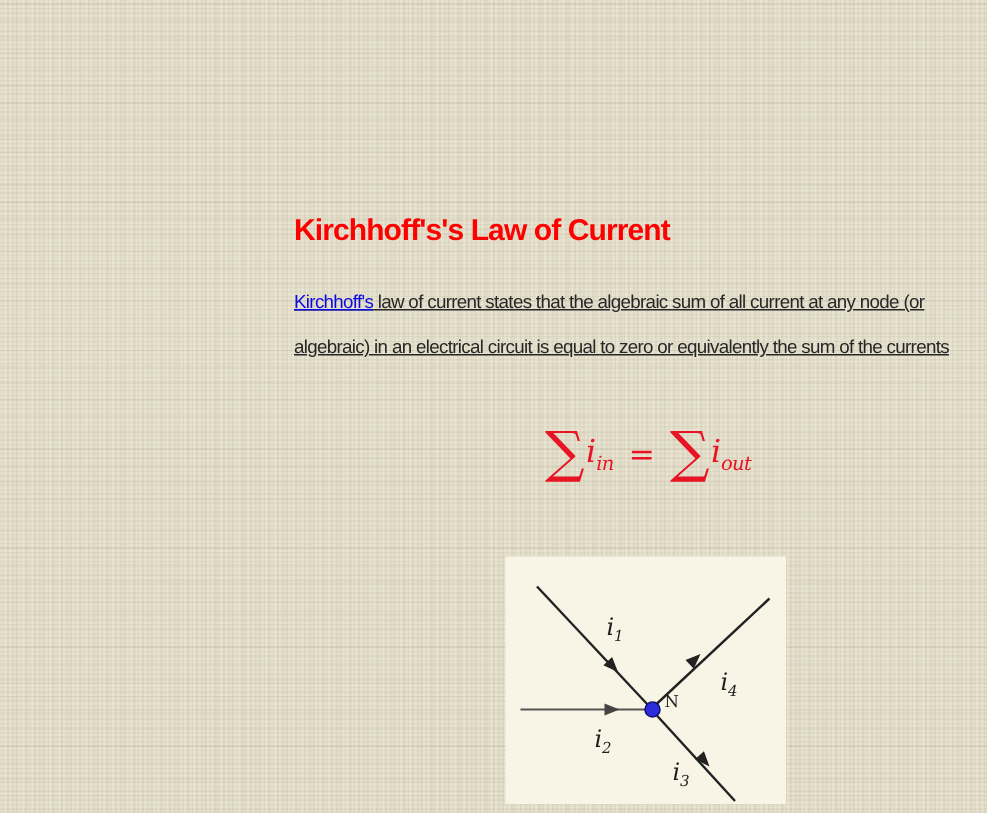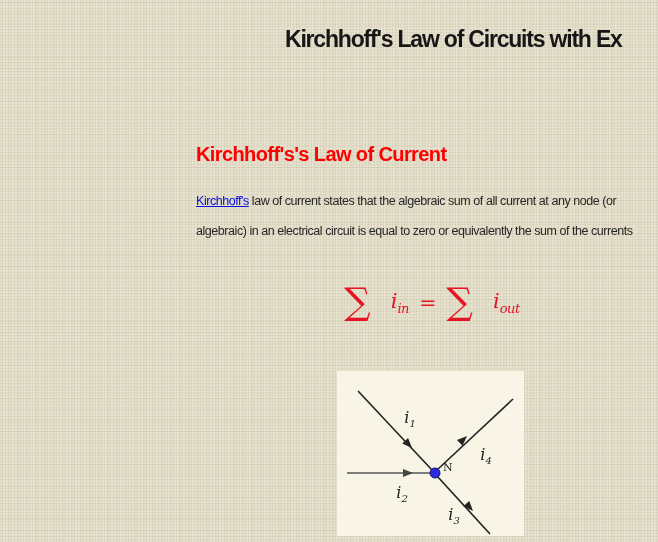--- a/index.html
+++ b/index.html
@@ -16,49 +16,48 @@
   .page-title {
     position:absolute; left:285px; top:26px; margin:0;
     font-size:23px; font-weight:bold; color:#161616;
     letter-spacing:-1.2px; white-space:nowrap;
   }
   .section-heading {
     position:absolute; left:196px; top:143px; margin:0;
     font-size:20px; font-weight:bold; color:#fe0000; letter-spacing:-0.6px;
     white-space:nowrap;
   }
-  .para { position:absolute; left:196px; top:186px; color:#262626; }
+  .para { position:absolute; left:196px; top:186px; color:#262626;text-decoration:underline; }
   .pline {
     height:30px; line-height:30px; font-size:12.5px;
     letter-spacing:-0.45px; white-space:nowrap;
   }
   .pline a { color:#0b0be0; text-decoration:underline; cursor:pointer; }
   .formula {
     position:absolute; left:196px; top:281px; width:472px; height:44px;
     display:flex; justify-content:center; align-items:center;
     color:#e81423; font-family:"DejaVu Serif", serif;
   }
   .sum { font-size:37px; line-height:1; transform:translateY(-2px); }
-  .fvar { font-size:21px; font-style:italic; margin-left:20px; }
+  .fvar { font-size:21px; font-style:italic; margin-left:1px; }
   .fvar sub { font-size:13px; font-style:italic; letter-spacing:-0.5px; }
   .feq { font-size:21px; margin:0 10px; }
   .diagram {
     position:absolute; left:337px; top:371px; width:187px; height:165px;
     background:#f8f5e6;
   }
   .ilabel { font-family:"DejaVu Serif", serif; font-style:italic; font-size:16px; fill:#1e1e1e; }
   .isub { font-size:10px; font-style:italic; }
   .nlabel { font-family:"DejaVu Serif", serif; font-size:11px; fill:#1e1e1e; font-style:normal; }
 </style>
 </head>
 <body>
 
 <div class="screen">
 
-  <h1 class="page-title">Kirchhoff's Law of Circuits with Ex</h1>
 
   <h2 class="section-heading">Kirchhoff's's Law of Current</h2>
 
   <div class="para">
     <div class="pline"><a href="#">Kirchhoff's</a><span> law of current states that the algebraic sum of all current at any node (or</span></div>
     <div class="pline">algebraic) in an electrical circuit is equal to zero or equivalently the sum of the currents</div>
   </div>
 
   <div class="formula">
     <span class="sum">∑</span>

